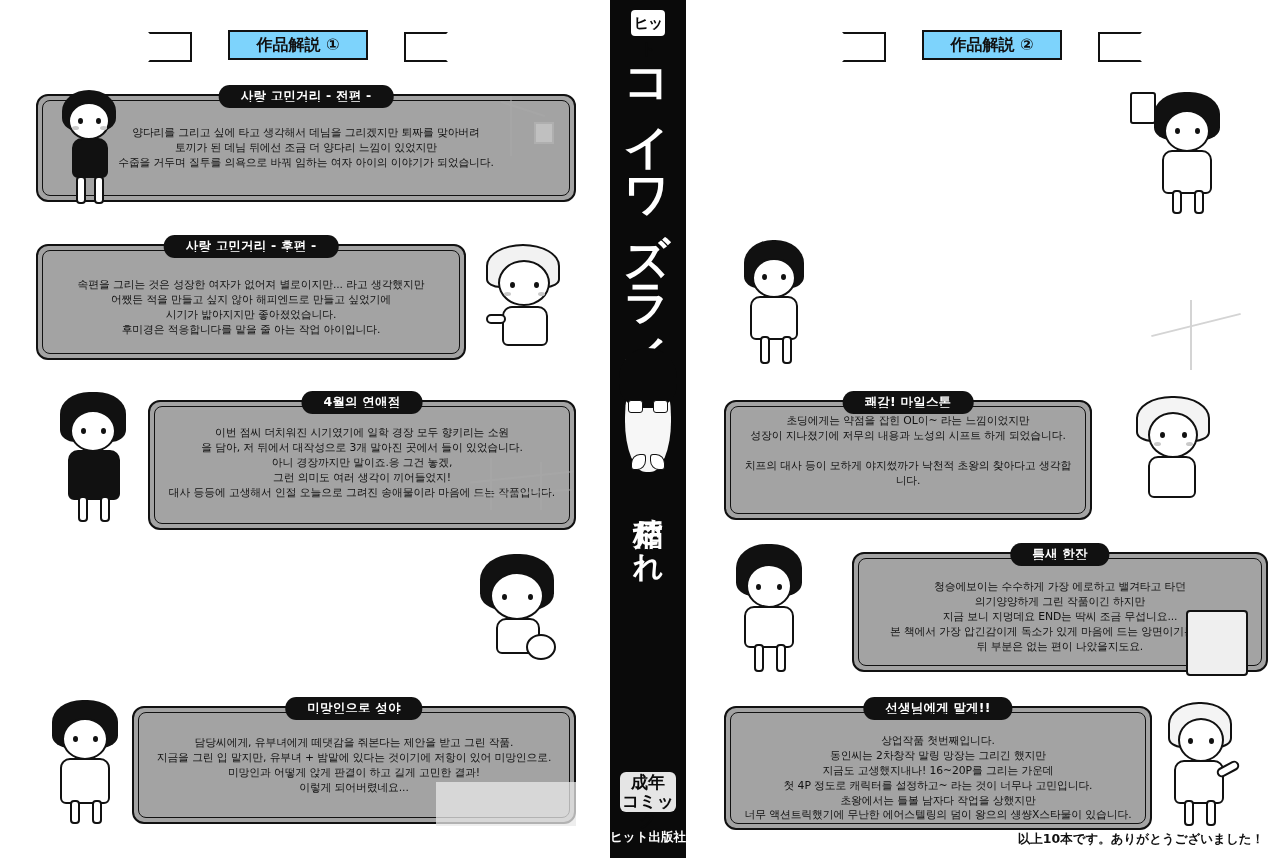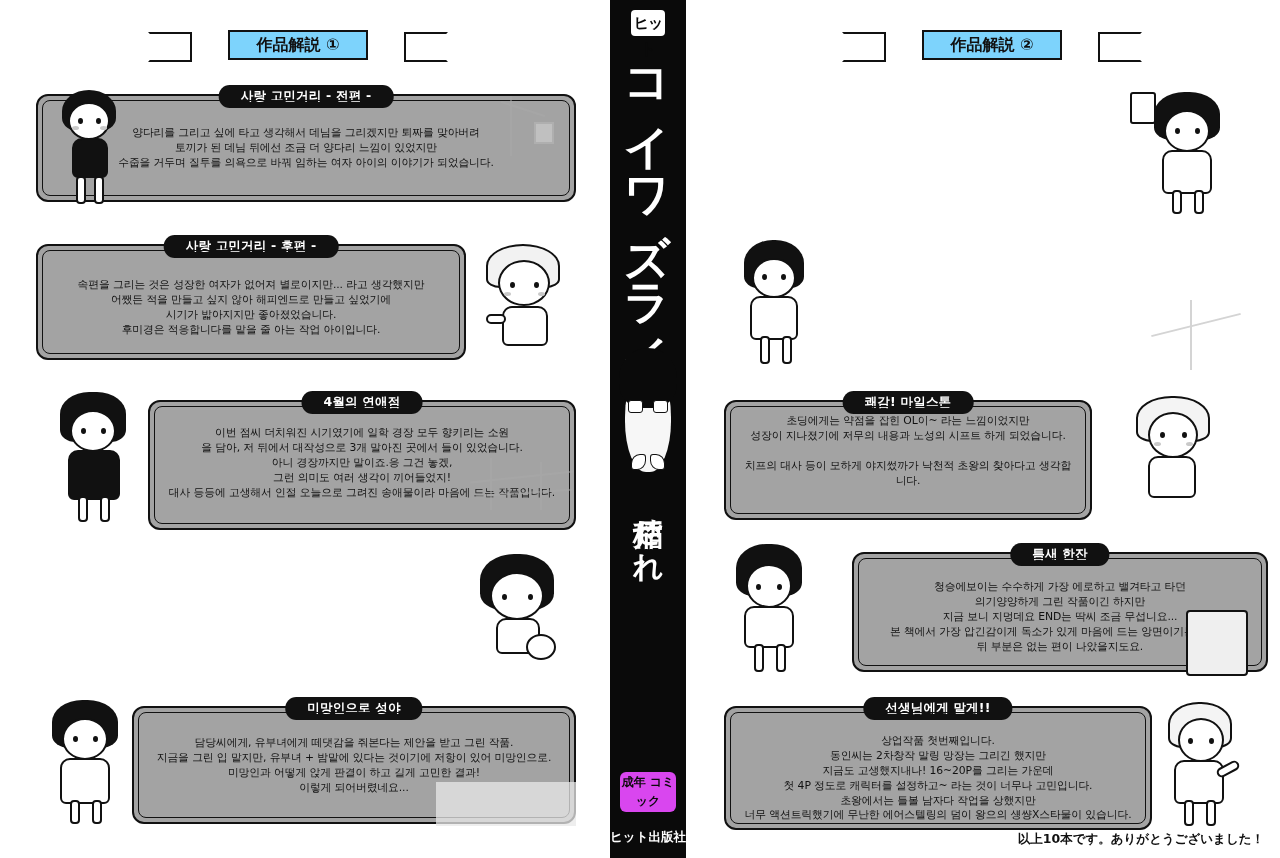--- a/index.html
+++ b/index.html
@@ -102,24 +102,24 @@
     text-orientation: upright;
     line-height: 1.0;
     white-space: nowrap;
     height: 210px;
   }
   .spine-badge {
     position: absolute;
     bottom: 46px; left: 50%;
     transform: translateX(-50%);
     width: 56px; height: 40px;
-    background: #d946ef;
+    background: #e5e5e5;
     color: #0a0a0a;
     border-radius: 6px;
-    font-size: 12px;
+    font-size: 17px;
     font-weight: bold;
     line-height: 19px;
     text-align: center;
     padding-top: 1px;
   }
   .spine-pub {
     position: absolute;
     bottom: 12px; left: 0; width: 100%;
     text-align: center;
     font-size: 12.5px;

